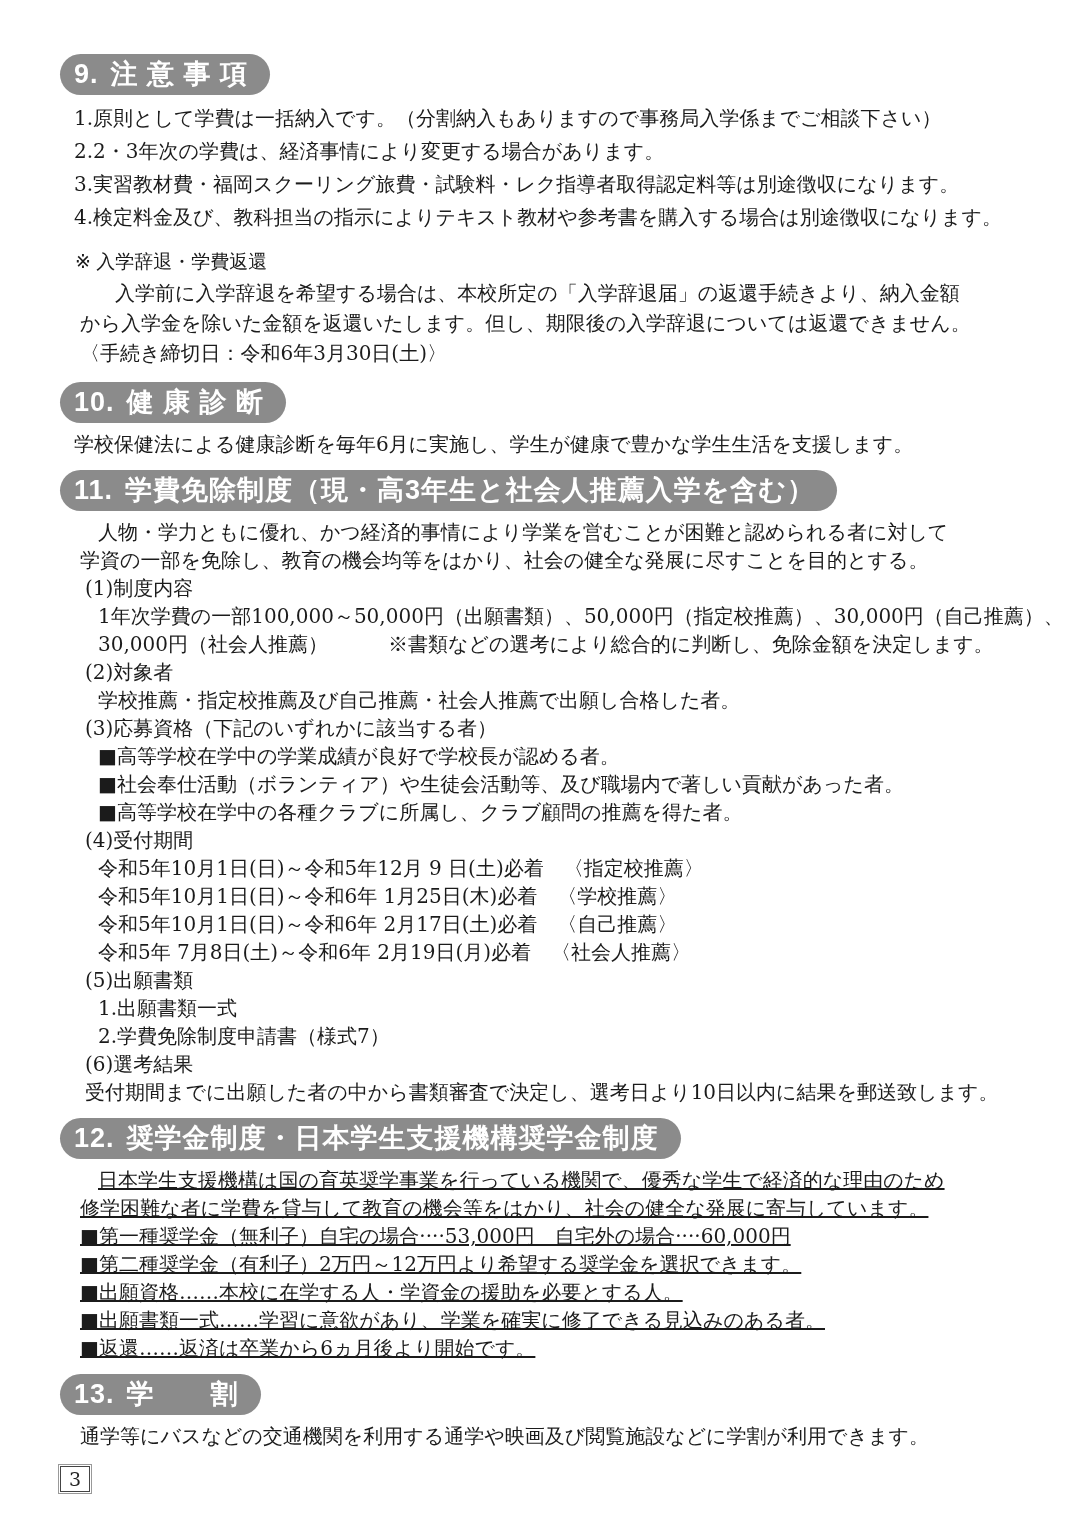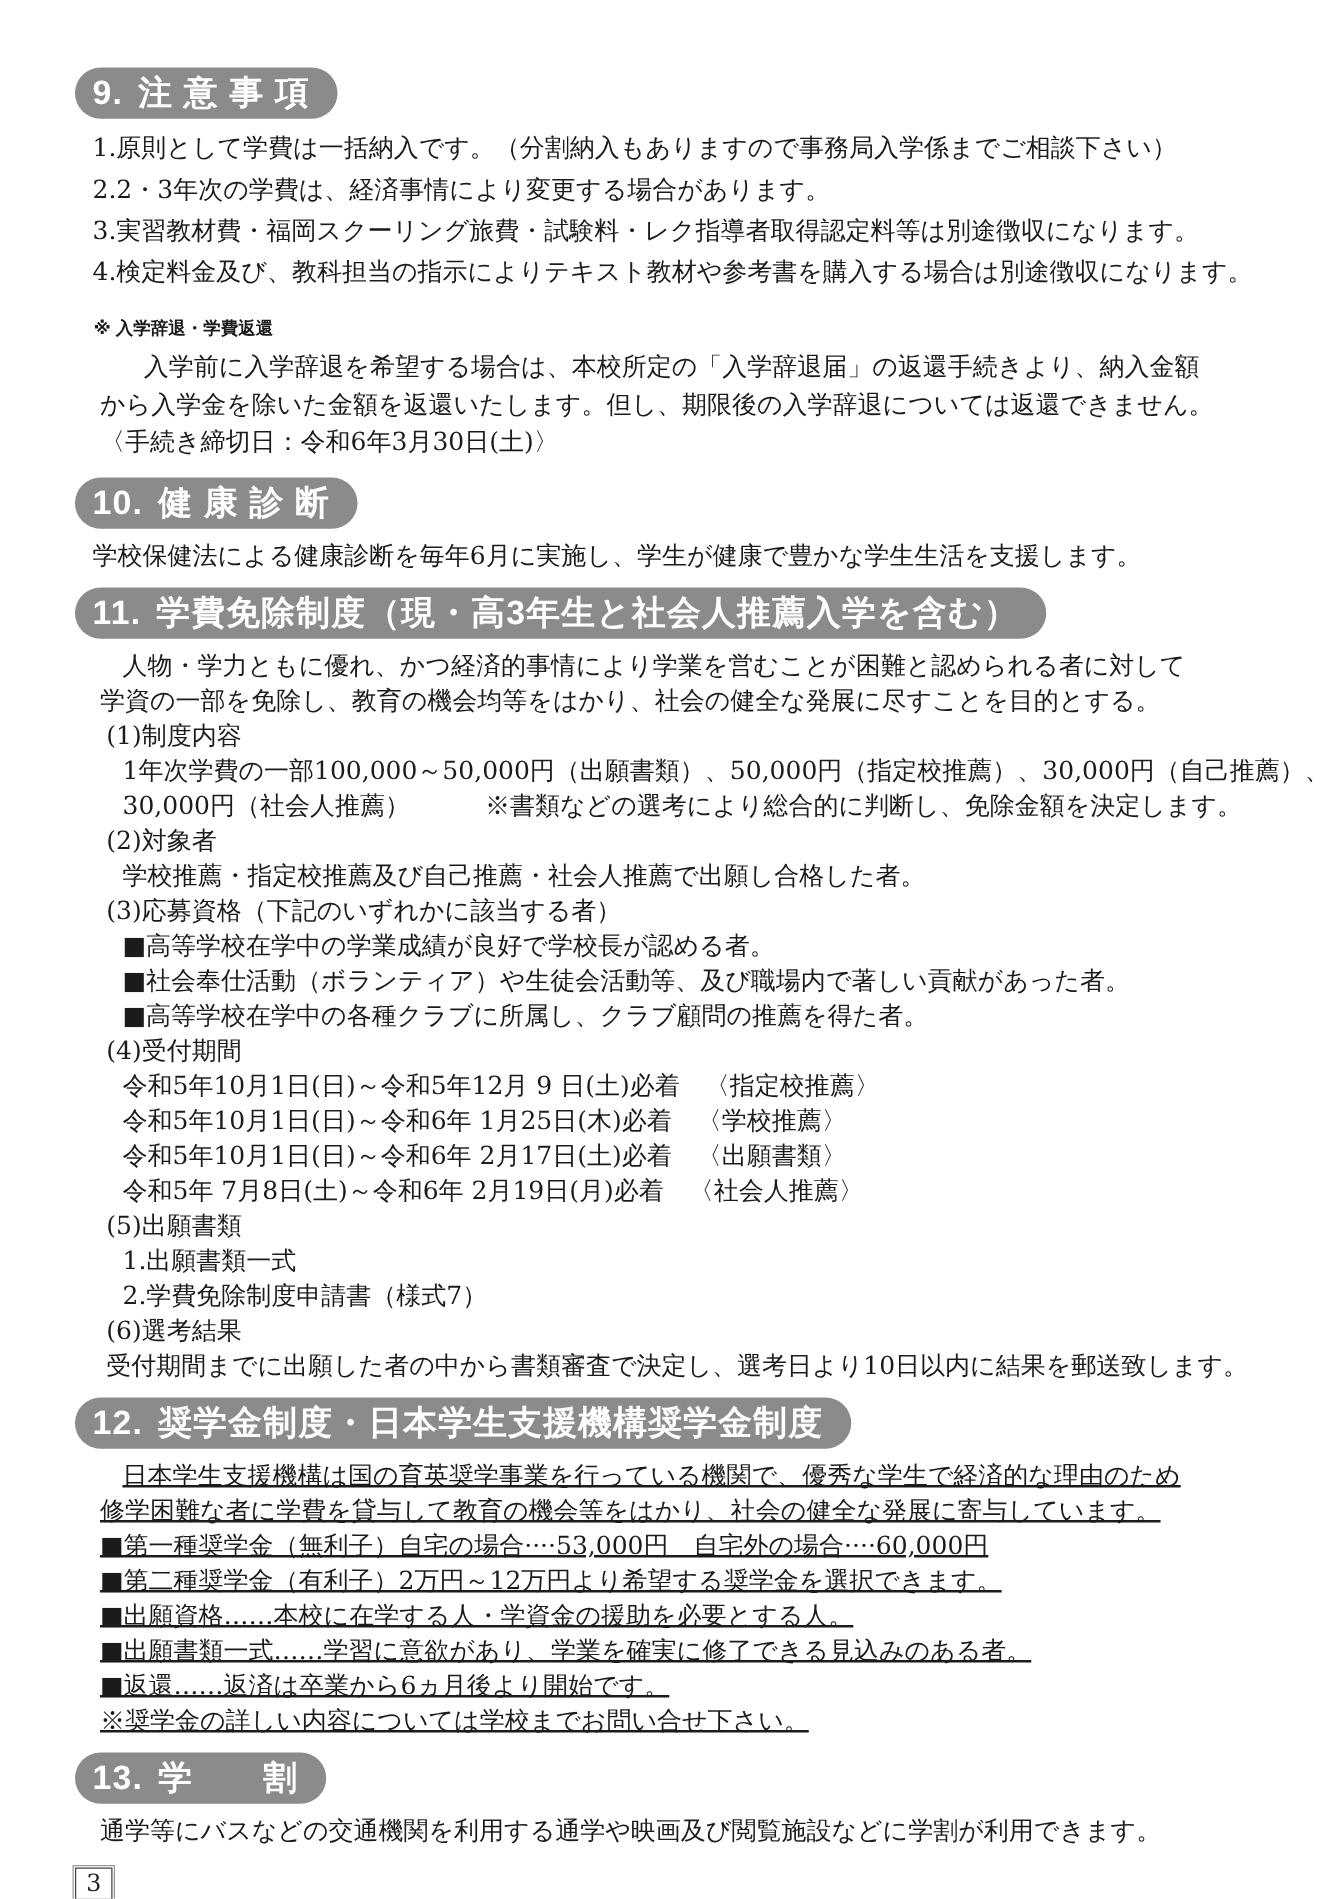--- a/index.html
+++ b/index.html
@@ -43,22 +43,22 @@
   
   .line {
     font-size: 20px;
     line-height: 28px;
     white-space: nowrap;
     letter-spacing: 0;
   }
   .s9-item { line-height: 33px; }
   .subhead {
     font-family: "Liberation Sans", "DejaVu Sans", sans-serif;
-    font-weight: bold;
-    font-size: 14px;
+    font-weight: normal;
+    font-size: 19px;
     line-height: 32px;
     white-space: nowrap;
     margin-top: 12px;
   }
   
   .m15 { margin-left: 15px; }
   .m20 { margin-left: 20px; }
   .m25 { margin-left: 25px; }
   .m30 { margin-left: 14px; }
   .m38 { margin-left: 38px; }
@@ -129,21 +129,21 @@
     <div class="line m38">学校推薦・指定校推薦及び自己推薦・社会人推薦で出願し合格した者。</div>
 
     <div class="line m25">(3)応募資格（下記のいずれかに該当する者）</div>
     <div class="line m38">■高等学校在学中の学業成績が良好で学校長が認める者。</div>
     <div class="line m38">■社会奉仕活動（ボランティア）や生徒会活動等、及び職場内で著しい貢献があった者。</div>
     <div class="line m38">■高等学校在学中の各種クラブに所属し、クラブ顧問の推薦を得た者。</div>
 
     <div class="line m25">(4)受付期間</div>
     <div class="line m38">令和5年10月1日(日)～令和5年12月 9 日(土)必着　〈指定校推薦〉</div>
     <div class="line m38">令和5年10月1日(日)～令和6年 1月25日(木)必着　〈学校推薦〉</div>
-    <div class="line m38">令和5年10月1日(日)～令和6年 2月17日(土)必着　〈出願書類〉</div>
+    <div class="line m38">令和5年10月1日(日)～令和6年 2月17日(土)必着　〈自己推薦〉</div>
     <div class="line m38">令和5年 7月8日(土)～令和6年 2月19日(月)必着　〈社会人推薦〉</div>
 
     <div class="line m25">(5)出願書類</div>
     <div class="line m38">1.出願書類一式</div>
     <div class="line m38">2.学費免除制度申請書（様式7）</div>
 
     <div class="line m25">(6)選考結果</div>
     <div class="line m25">受付期間までに出願した者の中から書類審査で決定し、選考日より10日以内に結果を郵送致します。</div>
   </section>
 
@@ -152,21 +152,20 @@
       <span class="pill-num">12.</span>
       <span class="pill-title">奨学金制度・日本学生支援機構奨学金制度</span>
     </div>
     <div class="line m38">日本学生支援機構は国の育英奨学事業を行っている機関で、優秀な学生で経済的な理由のため</div>
     <div class="line m20">修学困難な者に学費を貸与して教育の機会等をはかり、社会の健全な発展に寄与しています。</div>
     <div class="line m20">■第一種奨学金（無利子）自宅の場合····53,000円　自宅外の場合····60,000円</div>
     <div class="line m20">■第二種奨学金（有利子）2万円～12万円より希望する奨学金を選択できます。</div>
     <div class="line m20">■出願資格……本校に在学する人・学資金の援助を必要とする人。</div>
     <div class="line m20">■出願書類一式……学習に意欲があり、学業を確実に修了できる見込みのある者。</div>
     <div class="line m20">■返還……返済は卒業から6ヵ月後より開始です。</div>
-    <div class="line m20">※奨学金の詳しい内容については学校までお問い合せ下さい。</div>
   </section>
 
   <section class="sec-13">
     <div class="pill">
       <span class="pill-num">13.</span>
       <span class="pill-title">学　　割</span>
     </div>
     <div class="line m20">通学等にバスなどの交通機関を利用する通学や映画及び閲覧施設などに学割が利用できます。</div>
   </section>
 

